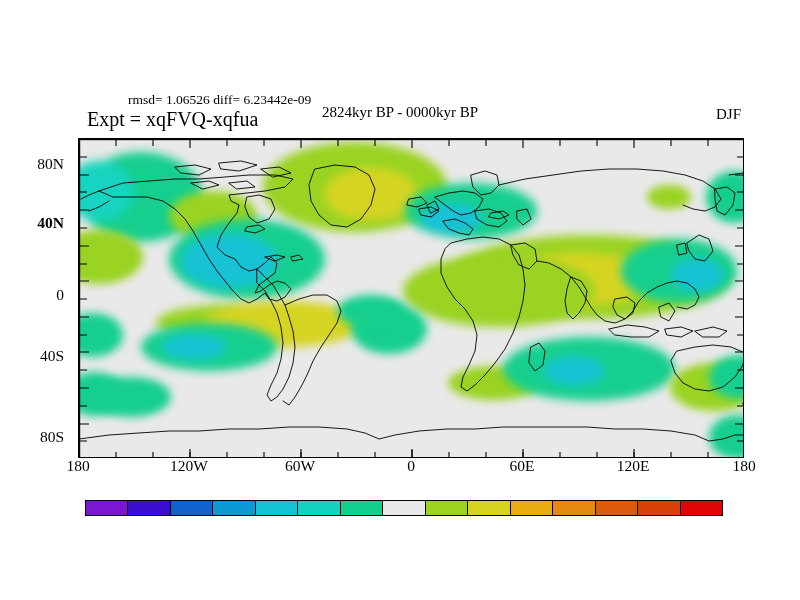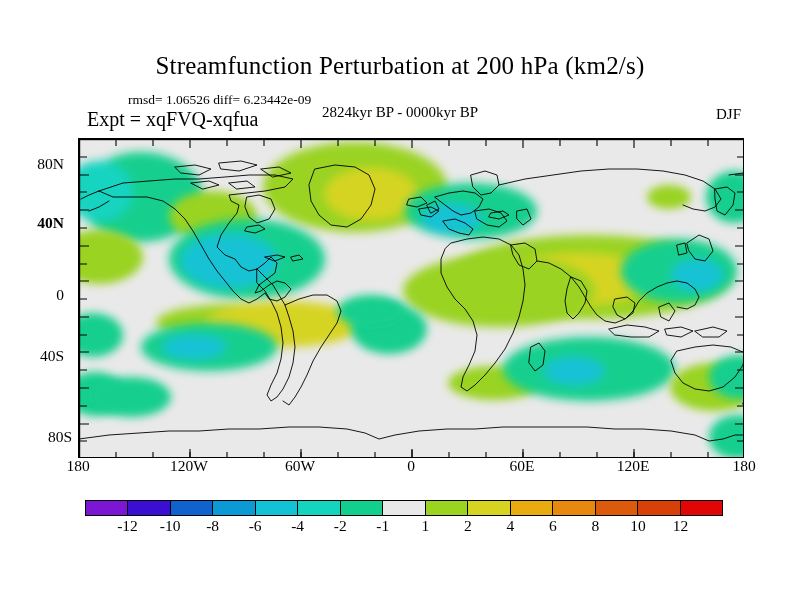--- a/index.html
+++ b/index.html
@@ -133,21 +133,20 @@
     text-align: center;
     font-size: 15.5px;
     line-height: 1;
   }
 </style>
 </head>
 <body>
 
 <div id="figure">
 
-  <div class="title">Streamfunction Perturbation at 200 hPa (km2/s)</div>
   <div class="rmsd">rmsd= 1.06526 diff= 6.23442e-09</div>
   <div class="period">2824kyr BP - 0000kyr BP</div>
   <div class="expt">Expt = xqFVQ-xqfua</div>
   <div class="season">DJF</div>
 
   <div id="map-panel">
     <svg id="map-svg" viewBox="0 0 666 320" preserveAspectRatio="none">
       <defs>
         <clipPath id="panelclip">
             <rect x="0" y="0" width="666" height="320"></rect>
@@ -420,21 +419,21 @@
                    M 666 302 L 658 302"></path>
         </g>
       </g>
     </svg>
   </div>
 
   <div class="ylab" style="left: 6px; top: 156px;">80N</div>
   <div class="ylab" style="left: 6px; top: 215px; font-weight: bold;">40N</div>
   <div class="ylab" style="left: 6px; top: 287px;">0</div>
   <div class="ylab" style="left: 6px; top: 348px;">40S</div>
-  <div class="ylab" style="left: 14px; top: 429px;">80S</div>
+  <div class="ylab" style="left: 6px; top: 429px;">80S</div>
 
   <div class="xlab" style="left: 38px;">180</div>
   <div class="xlab" style="left: 149px;">120W</div>
   <div class="xlab" style="left: 260px;">60W</div>
   <div class="xlab" style="left: 371px;">0</div>
   <div class="xlab" style="left: 482px;">60E</div>
   <div class="xlab" style="left: 593px;">120E</div>
   <div class="xlab" style="left: 704px;">180</div>
 
   <div id="cbar-wrap">
@@ -449,30 +448,14 @@
         <div class="swatch" style="background: rgb(233, 233, 233);"></div>
         <div class="swatch" style="background: rgb(154, 211, 32);"></div>
         <div class="swatch" style="background: rgb(214, 212, 32);"></div>
         <div class="swatch" style="background: rgb(232, 172, 16);"></div>
         <div class="swatch" style="background: rgb(232, 137, 15);"></div>
         <div class="swatch" style="background: rgb(219, 90, 12);"></div>
         <div class="swatch" style="background: rgb(216, 64, 10);"></div>
         <div class="swatch" style="background: rgb(224, 6, 6);"></div>
       </div>
   </div>
-  <div id="cbar-ticks">
-      <div class="cbtick" style="left: 42.5333px;">-12</div>
-      <div class="cbtick" style="left: 85.0667px;">-10</div>
-      <div class="cbtick" style="left: 127.6px;">-8</div>
-      <div class="cbtick" style="left: 170.133px;">-6</div>
-      <div class="cbtick" style="left: 212.667px;">-4</div>
-      <div class="cbtick" style="left: 255.2px;">-2</div>
-      <div class="cbtick" style="left: 297.733px;">-1</div>
-      <div class="cbtick" style="left: 340.267px;">1</div>
-      <div class="cbtick" style="left: 382.8px;">2</div>
-      <div class="cbtick" style="left: 425.333px;">4</div>
-      <div class="cbtick" style="left: 467.867px;">6</div>
-      <div class="cbtick" style="left: 510.4px;">8</div>
-      <div class="cbtick" style="left: 552.933px;">10</div>
-      <div class="cbtick" style="left: 595.467px;">12</div>
-    </div>
 
 </div>
 
 </body></html>

